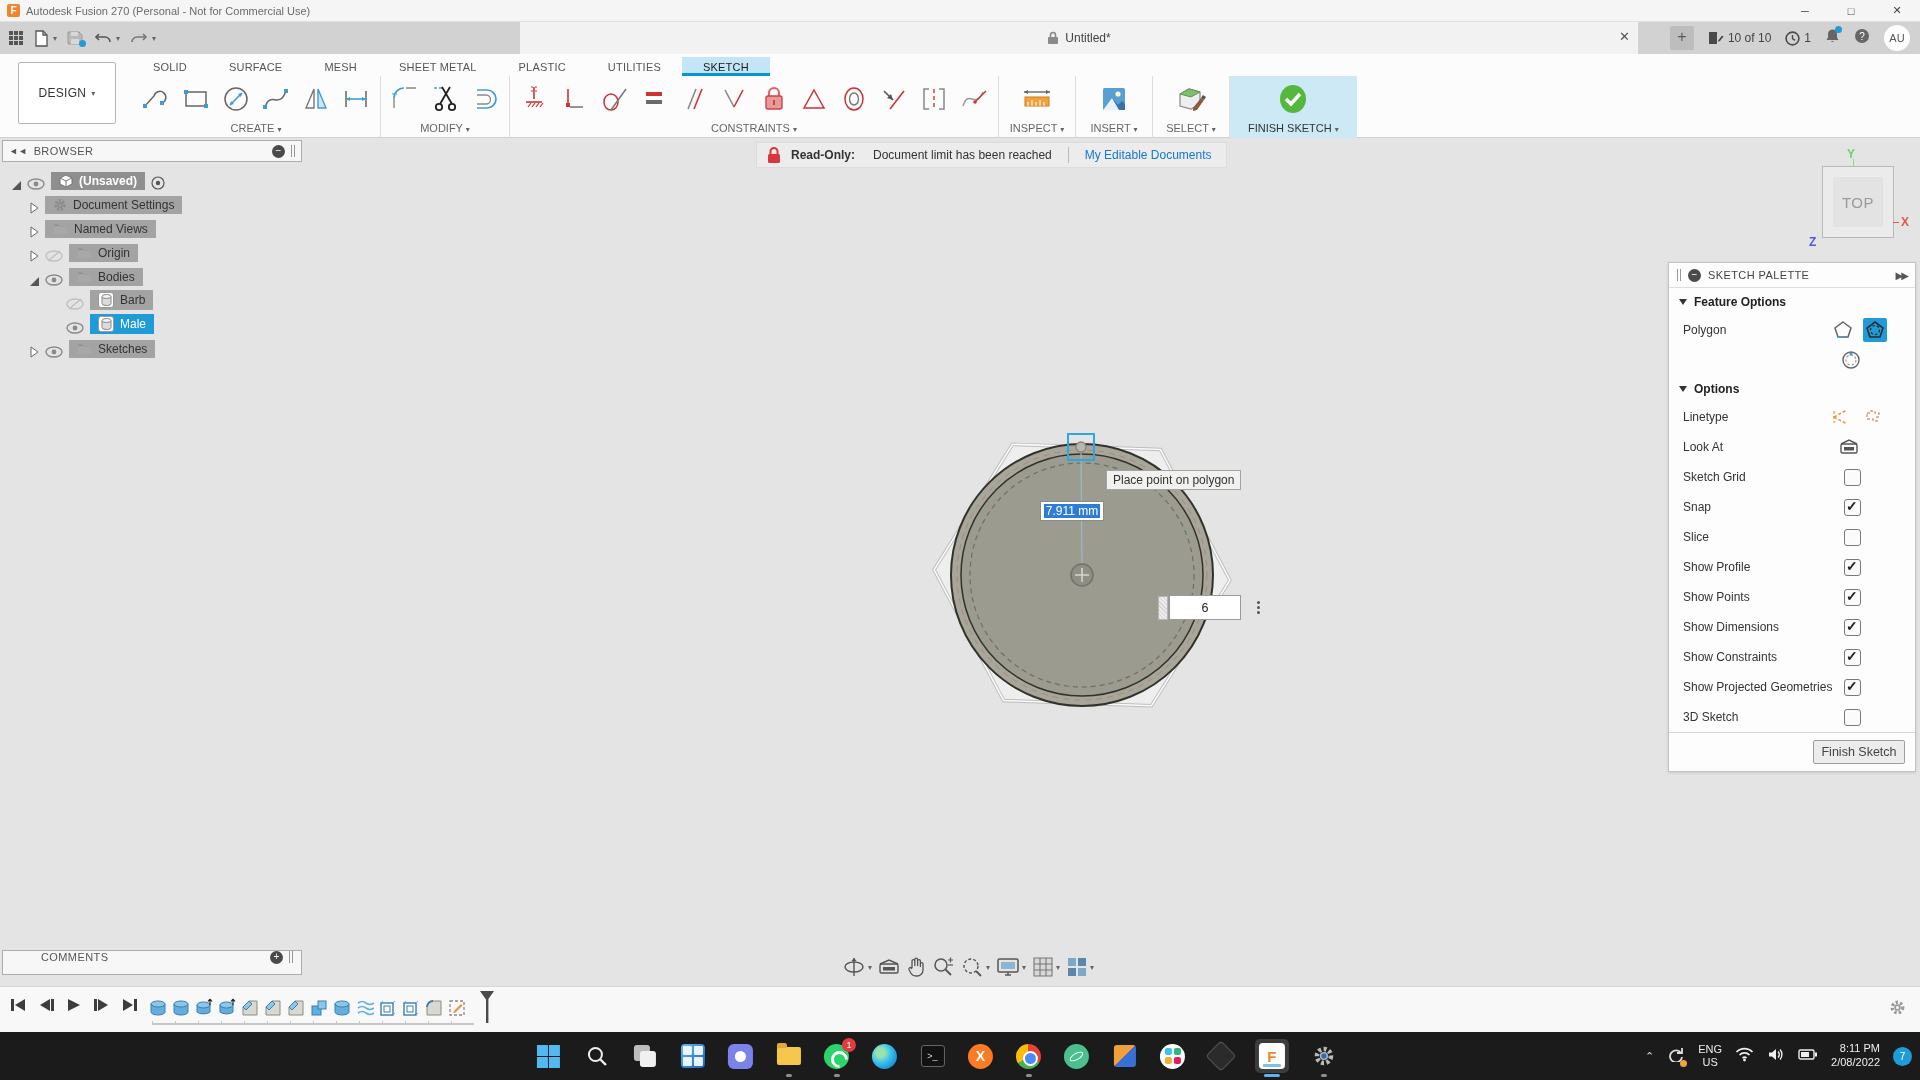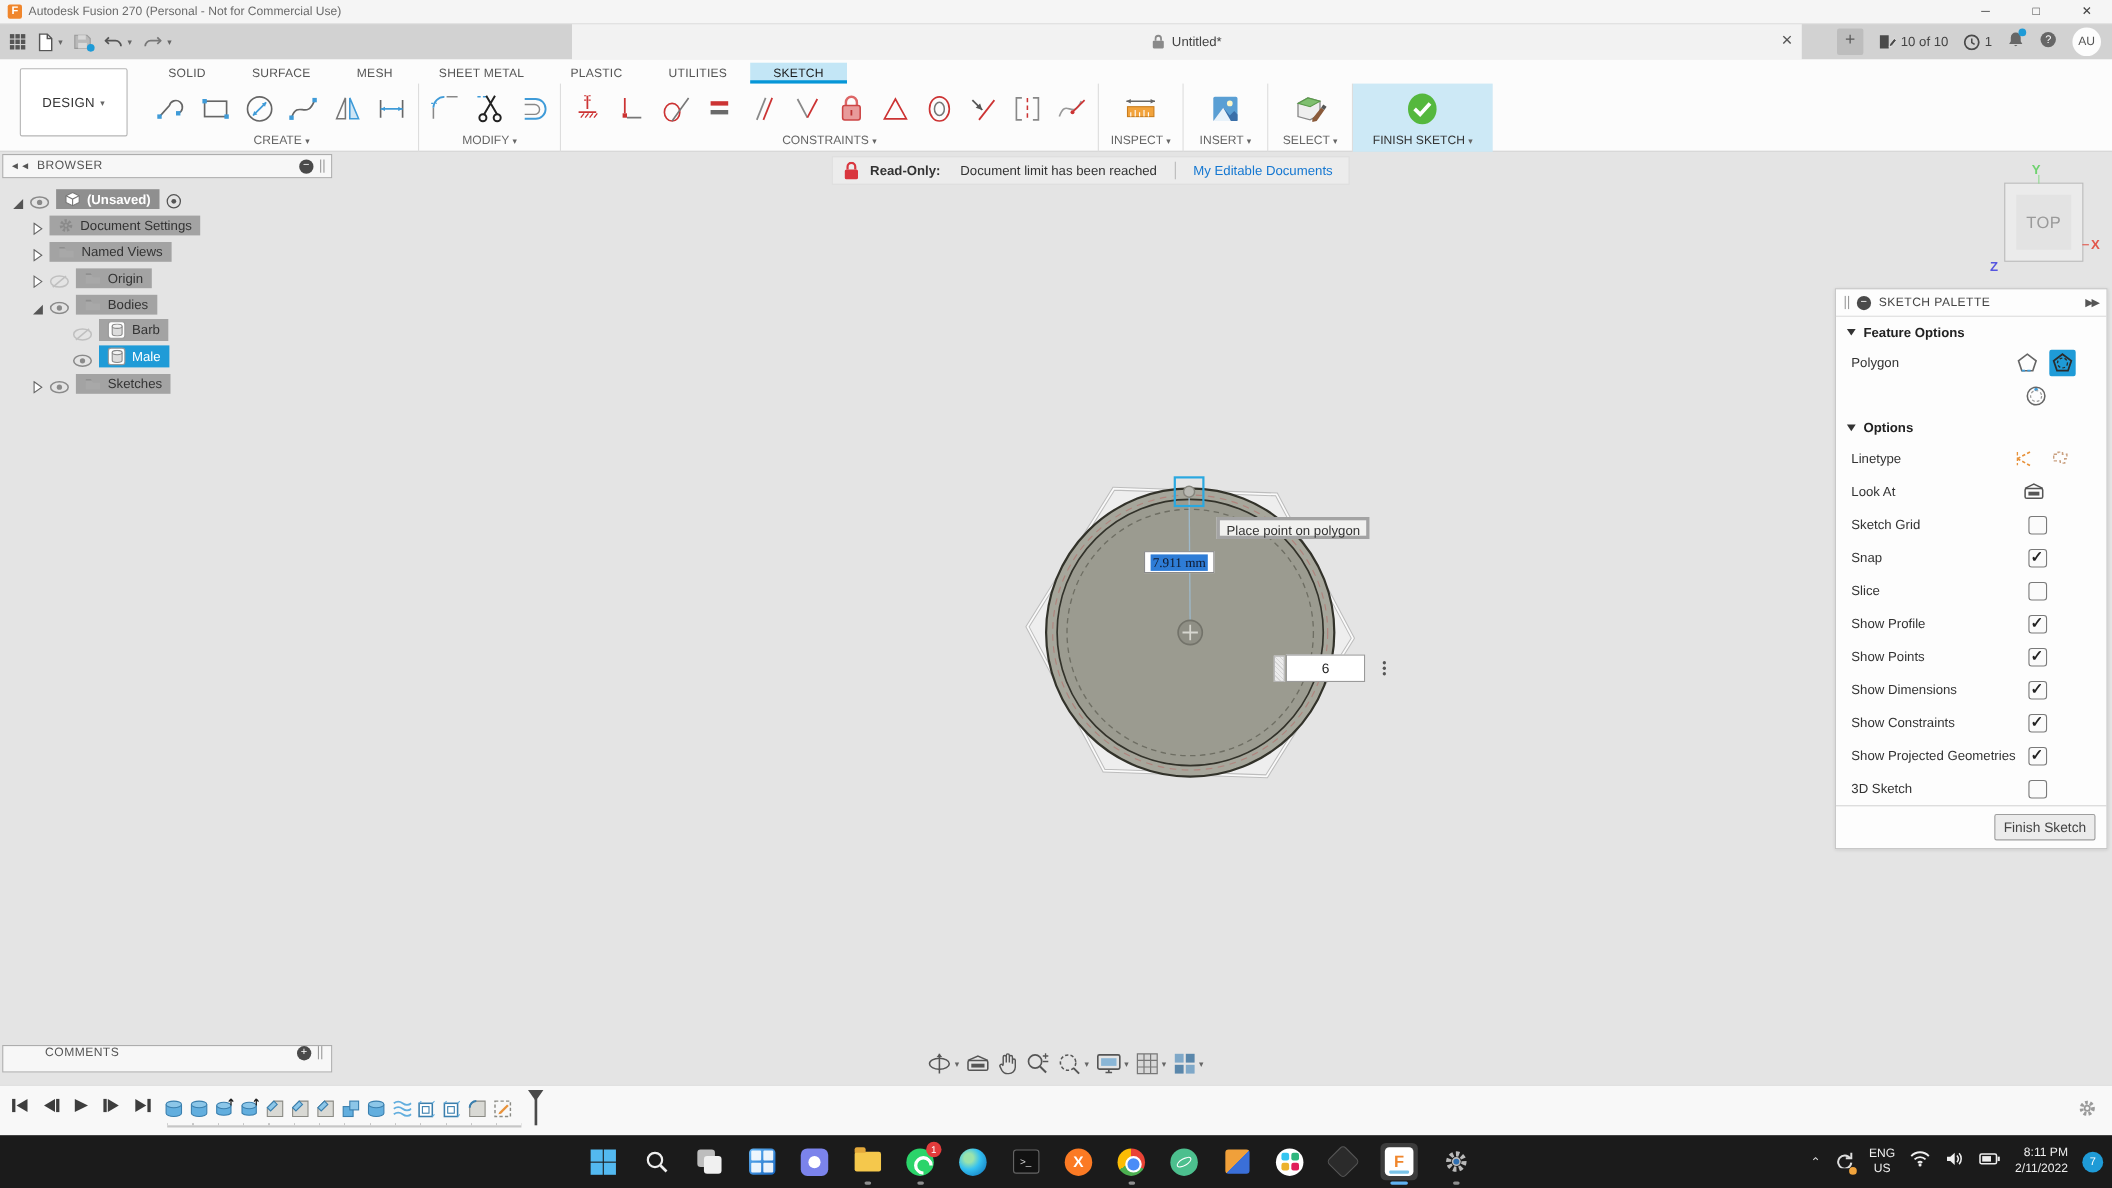--- a/index.html
+++ b/index.html
@@ -82,23 +82,23 @@
   .pal-row .ctrl { margin-left:auto; display:flex; align-items:center; gap:8px; }
   .chk { width:17px; height:17px; border:1.5px solid #7a7a7a; border-radius:3px; background:#fbfbfb; margin-right:40px; position:relative; }
   .chk.checked:after { content:"\2713"; position:absolute; left:1px; top:-2px; font-size:14px; font-weight:bold; color:#222; }
   .pal-iconbtn { width:24px; height:24px; display:flex; align-items:center; justify-content:center; border-radius:2px; }
   .pal-iconbtn.active { background:#1f9bd7; }
   .pal-footer { border-top:1px solid #d5d5d5; padding:7px 10px; display:flex; justify-content:flex-end; }
   .finish-btn { width:92px; height:24px; background:#ececec; border:1px solid #9e9e9e; border-radius:2px; font-size:12.5px; color:#444; display:flex; align-items:center; justify-content:center; }
   .dbl-arrow { margin-left:auto; font-size:10px; color:#555; letter-spacing:-2px; }
 
   
-  #tooltip { position:absolute; left:1106px; top:470px; height:20px; background:#f1f1ef; border:3px solid #a3a3a3; font-size:12px; color:#333; padding:2px 6px; white-space:nowrap; }
+  #tooltip { position:absolute; left:1106px; top:470px; height:20px; background:#f1f1ef; border:1px solid #a3a3a3; font-size:12px; color:#333; padding:2px 6px; white-space:nowrap; }
   #dimbox { position:absolute; left:1040px; top:501px; width:64px; height:20px; background:#fff; border:1px solid #8a8a8a; display:flex; align-items:center; justify-content:center; }
-  #dimbox span { background:#2e7cd6; color:#0f172a; font-size:12px; padding:0 2px;font-family:Liberation Serif, serif; }
+  #dimbox span { background:#2e7cd6; color:#ffffff; font-size:12px; padding:0 2px; }
   #sides-grip { position:absolute; left:1158px; top:596px; width:10px; height:24px; background:#ececec; border:1px solid #b5b5b5; background-image:repeating-linear-gradient(45deg,#d5d5d5 0 1px,transparent 1px 3px); }
   #sidesbox { position:absolute; left:1169px; top:595px; width:72px; height:25px; background:#fff; border:1px solid #9a9a9a; font-size:12.5px; color:#222; text-align:center; font-family:"Liberation Sans",sans-serif; }
   #sides-dots { position:absolute; left:1250px; top:594px; width:16px; height:26px; display:flex; flex-direction:column; align-items:center; justify-content:center; gap:2px; }
   #sides-dots i { width:3px; height:3px; border-radius:50%; background:#555; }
 
   
   #comments { position:absolute; left:2px; top:950px; width:300px; height:25px; background:#f7f7f7; border:1px solid #adadad; display:flex; align-items:flex-start; font-size:11px; color:#555; letter-spacing:.4px; padding:0 8px; gap:6px; }
   #comments .label { margin-left:30px; }
 
   
@@ -1129,17 +1129,17 @@
     </span>
     <span>
       <svg width="20" height="13" viewBox="0 0 20 13">
           <rect x="1" y="2" width="15" height="9" rx="1.5" fill="none" stroke="#eee" stroke-width="1.4"></rect>
           <rect x="3" y="4" width="8" height="5" fill="#eee"></rect>
           <rect x="17" y="4.5" width="2" height="4" fill="#eee"></rect>
         </svg>
     </span>
     <span class="clock">
       <div>8:11 PM</div>
-      <div>2/11/2022</div>
+      <div>2/08/2022</div>
     </span>
     <span class="badge-blue">7</span>
   </div>
 </div>
 
 </body></html>

